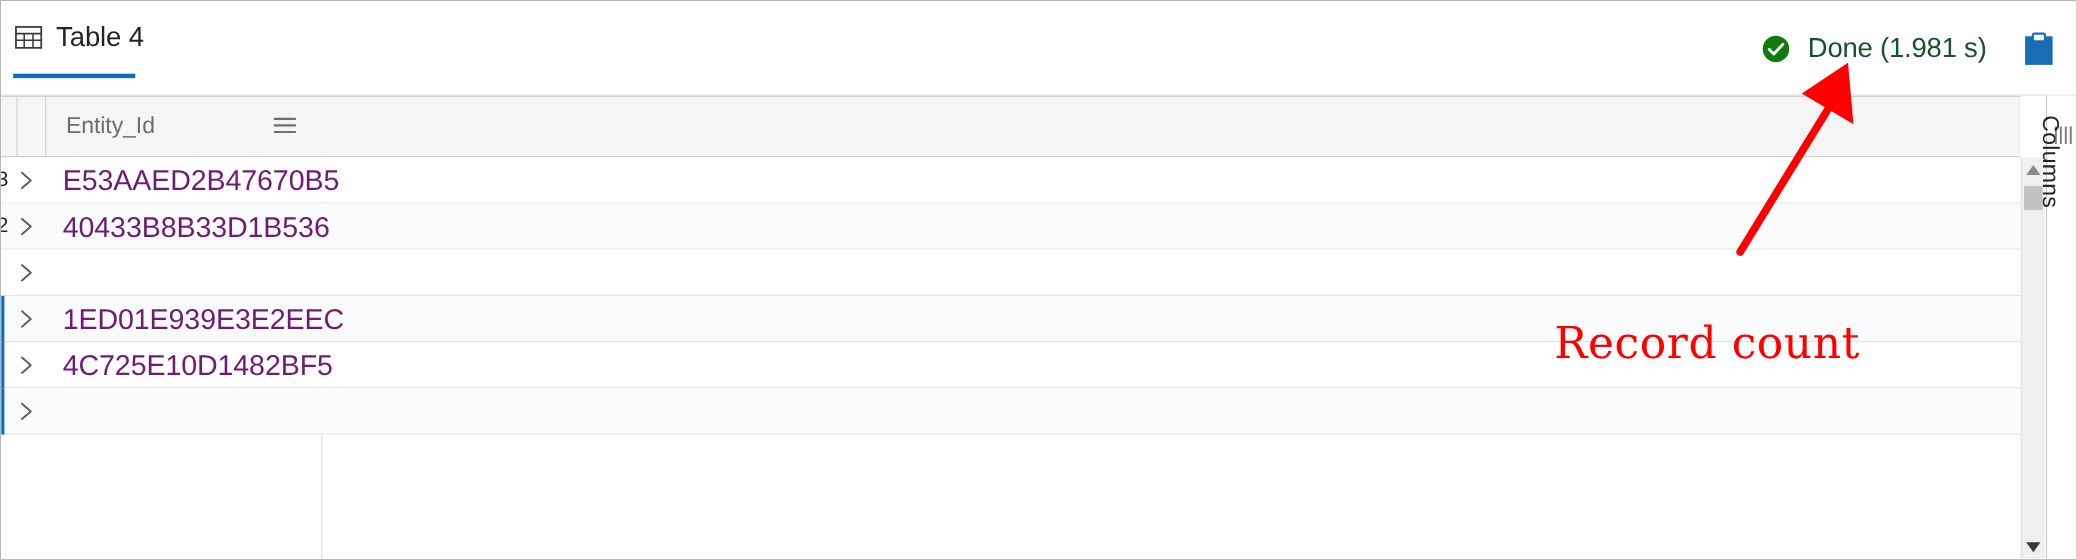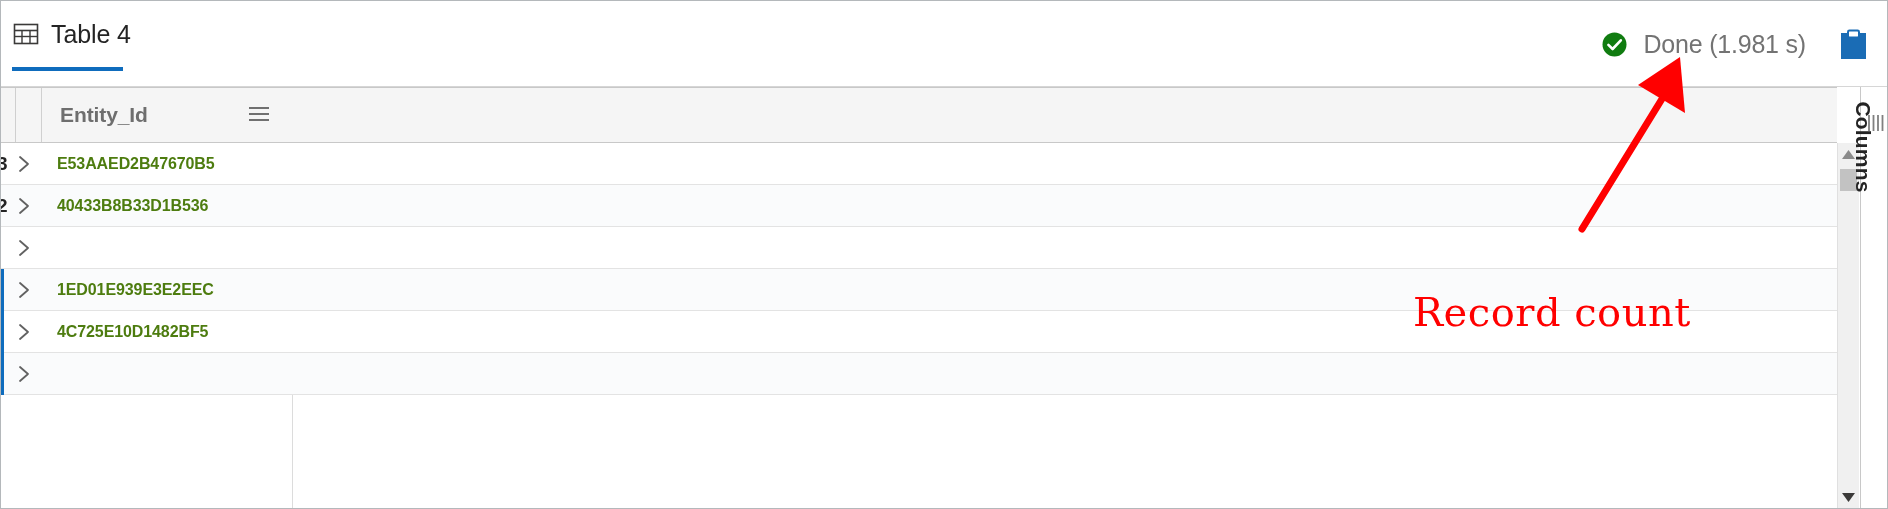--- a/index.html
+++ b/index.html
@@ -84,21 +84,21 @@
     margin-right: 34px;
   }
   .status-icon {
     width: 27px;
     height: 27px;
     margin-right: 15px;
     flex: 0 0 auto;
   }
   .status-text {
     font-size: 25px;
-    color: #737373;
+    color: #14532d;
     white-space: nowrap;
     letter-spacing: -0.2px;
   }
   .records-group {
     display: flex;
     align-items: center;
     margin-right: 30px;
   }
   .records-icon {
     width: 29px;
@@ -120,21 +120,20 @@
   }
 
   
   .grid-wrap {
     position: absolute;
     left: 0;
     top: 86px;
     width: 1888px;
     height: 422px;
     background: #ffffff;
-    font-weight: bold;
   }
 
   .grid-header {
     position: absolute;
     left: 0;
     top: 0;
     width: 1836px;
     height: 56px;
     background: #f5f5f5;
     border-top: 1px solid #c8c8c8;
@@ -224,22 +223,22 @@
     width: 22px;
     height: 22px;
     cursor: pointer;
   }
   .cell-value {
     position: absolute;
     left: 56px;
     top: 0;
     height: 42px;
     line-height: 42px;
-    font-size: 16px;
-    color: #4d7c0f;
+    font-size: 26px;
+    color: #701a75;
     letter-spacing: -0.1px;
     white-space: nowrap;
   }
   .col-divider {
     position: absolute;
     left: 291px;
     top: 0;
     width: 1px;
     height: 366px;
     background: #dcdcdc;

